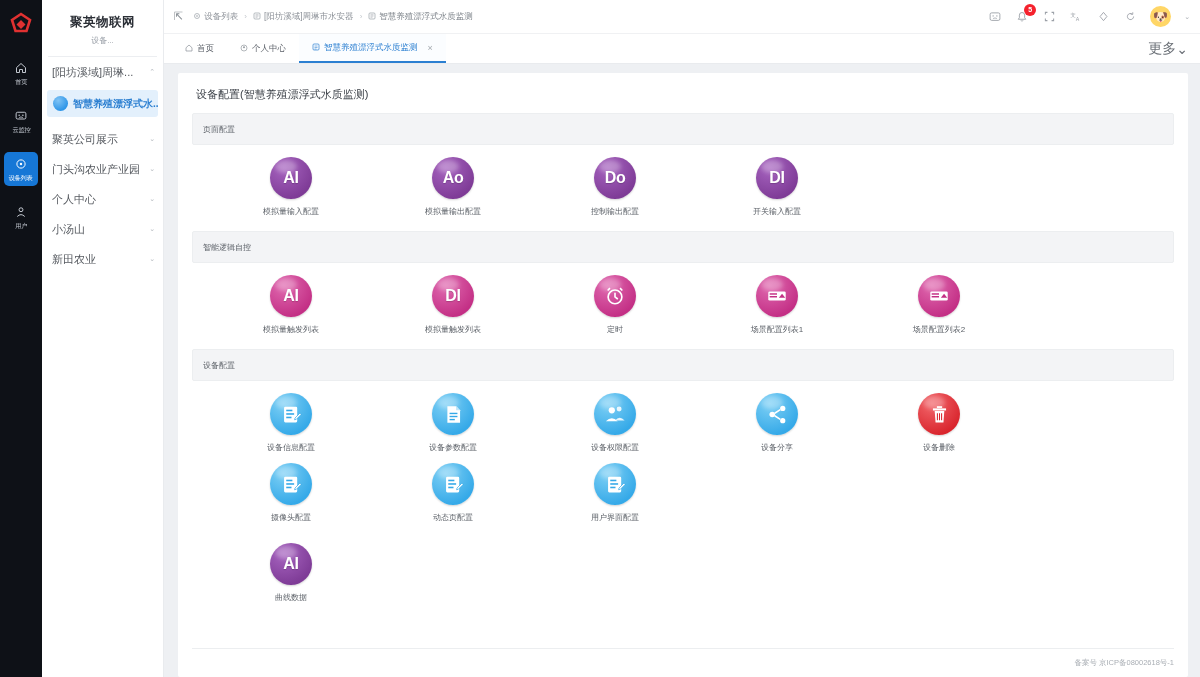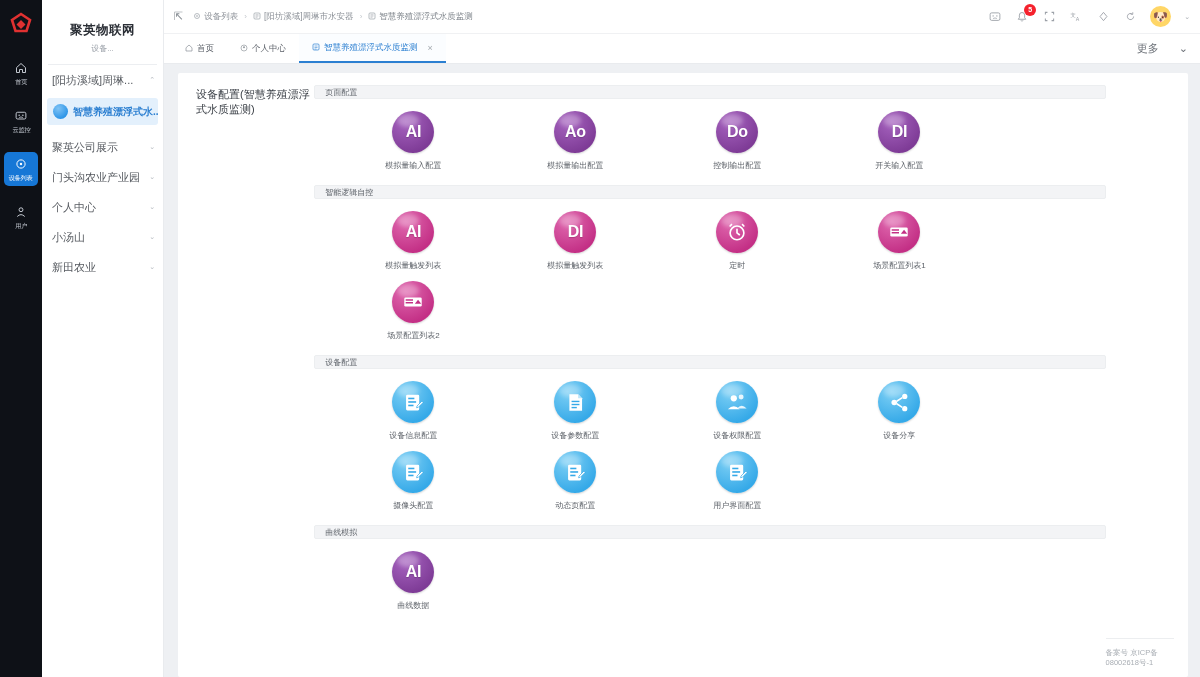--- a/index.html
+++ b/index.html
@@ -25,21 +25,21 @@
     color: #c6ccd4; cursor: pointer; padding-top: 2px;
   }
   .rail-item .ri-icon { line-height: 1; margin-bottom: 1px; display:block; }
   .rail-item .ri-label { font-size: 6.5px; letter-spacing: -0.2px; transform: scale(0.95); white-space: nowrap; }
   .rail-item.active { background: #1677d6; color: #fff; }
 
   
   .sidebar {
     width: 122px; flex: 0 0 122px; background: #ffffff; height: 677px;
     border-right: 1px solid #e9ebee; position: relative; z-index: 15;
-    display: flex; flex-direction: column; padding-top: 16px;
+    display: flex; flex-direction: column; padding-top: 8px;
   }
   .brand { text-align: center; padding: 6px 4px 2px; }
   .brand-title { font-size: 12.5px; color: #2b2f36; font-weight: bold; letter-spacing: 0.5px; }
   .brand-sub { font-size: 8px; color: #9aa0a8; margin-top: 4px; }
   .side-divider { height: 1px; background: #eceef1; margin: 8px 6px 0; }
   .menu { margin-top: 4px; }
   .menu-row {
     height: 30px; display: flex; align-items: center; justify-content: space-between;
     padding: 0 8px 0 10px; cursor: pointer;
   }
@@ -92,33 +92,33 @@
   .tab {
     display: flex; align-items: center; gap: 4px; padding: 0 13px; font-size: 8.5px;
     color: #5b6068; cursor: pointer; white-space: nowrap;
   }
   .tab .t-icon { font-size: 8px; color: #8b9198; }
   .tab.active {
     color: #2b7fd1; border-bottom: 2px solid #2b7fd1; background: #fbfdff;
   }
   .tab.active .t-icon { color: #2b7fd1; }
   .tab .tab-close { font-size: 9px; color: #a5aab0; margin-left: 6px; }
-  .tabbar-more { margin-left: auto; font-size: 11px; color: #6b7077; display: flex;
-     align-items: center; padding: 0 12px; cursor: pointer; gap: 20px; }
+  .tabbar-more { margin-left: auto; font-size: 14px; color: #6b7077; display: flex;
+     align-items: center; padding: 0 12px; cursor: pointer; gap: 0; }
 
   
   .content-wrap { flex: 1; padding: 9px 12px 0 14px; overflow: hidden; }
   .card {
     background: #fff; height: 100%; border-radius: 2px; padding: 12px 14px 0 14px;
-    display: flex; flex-direction: row;
+    display: flex; flex-direction: column;
   }
   .card-title { font-size: 11px; color: #3a3f46; margin: 2px 0 11px 4px; }
 
   .section-bar {
-    background: #f3f4f6; border: 1px solid #eceef0; height: 14px; border-radius: 2px;
+    background: #f3f4f6; border: 1px solid #eceef0; height: 32px; border-radius: 2px;
     display: flex; align-items: center; padding-left: 10px; margin-bottom: 6px;
   }
   .section-bar .s-label { font-size: 8px; color: #5d6269; }
 
   .grid { display: flex; flex-wrap: wrap; padding: 6px 0 4px 18px; }
   .cell {
     width: 162px; display: flex; flex-direction: column; align-items: center;
     margin-bottom: 10px; cursor: pointer;
   }
   .icon-ball {
@@ -135,21 +135,21 @@
   .ball-blue { background: radial-gradient(circle at 33% 25%, #7ed0f5, #35a9e8 75%); }
   .ball-red { background: radial-gradient(circle at 33% 25%, #f2666b, #d8232b 78%); }
   .ball-text {
     color: #fff; font-size: 16px; font-weight: bold; letter-spacing: -0.3px;
     position: relative; z-index: 2; line-height: 1; text-shadow: 0 1px 1px rgba(0,0,0,0.18);
   }
   .ball-glyph { position: relative; z-index: 2; display: flex; align-items: center; justify-content: center; }
   .cell-label { font-size: 8px; color: #5a5f66; margin-top: 7px; white-space: nowrap; }
 
   .card-footer {
-    margin-top: auto; border-top: 1px solid #eceef0; text-align: left;
+    margin-top: auto; border-top: 1px solid #eceef0; text-align: right;
     padding: 9px 0 9px 0; font-size: 7.5px; color: #a9aeb4;
   }
 </style>
 </head>
 <body>
 
 <div class="app">
 
   <div class="rail">
     <div class="rail-logo">
@@ -472,20 +472,33 @@
                       <circle cx="18" cy="5" r="3" fill="#fff"></circle>
                       <circle cx="6" cy="12" r="3.2" fill="#fff"></circle>
                       <circle cx="18" cy="19" r="3" fill="#fff"></circle>
                       <path d="M8.8 10.6 15.2 6.4M8.8 13.4 15.2 17.6" stroke="#fff" stroke-width="1.8"></path>
                     </svg>
                   </span>
                 </div>
                 <div class="cell-label">设备分享</div>
               </div>
               <div class="cell">
+                <div class="icon-ball ball-red">
+                  <span class="ball-glyph">
+                    <svg width="21" height="21" viewBox="0 0 24 24">
+                      <rect x="9" y="2.5" width="6" height="2" fill="#fff"></rect>
+                      <rect x="4.5" y="5" width="15" height="2.4" fill="#fff"></rect>
+                      <path d="M6.5 8h11l-1 13h-9z" fill="#fff"></path>
+                      <path d="M9.6 10.5v8M12 10.5v8M14.4 10.5v8" stroke="#d8232b" stroke-width="1.2"></path>
+                    </svg>
+                  </span>
+                </div>
+                <div class="cell-label">设备删除</div>
+              </div>
+              <div class="cell">
                 <div class="icon-ball ball-blue">
                   <span class="ball-glyph">
                     <svg width="21" height="21" viewBox="0 0 24 24">
                       <rect x="3.5" y="3" width="15" height="18" rx="1.5" fill="#fff"></rect>
                       <rect x="6" y="6.5" width="7" height="1.8" fill="#35a9e8"></rect>
                       <rect x="6" y="10.5" width="9" height="1.8" fill="#35a9e8"></rect>
                       <rect x="6" y="14.5" width="6" height="1.8" fill="#35a9e8"></rect>
                       <path d="M16 16 L21.5 10.5 L23 12 L17.5 17.5 L15.5 18 Z" fill="#fff" stroke="#35a9e8" stroke-width="0.8"></path>
                     </svg>
                   </span>
@@ -514,23 +527,20 @@
                       <rect x="6" y="6.5" width="7" height="1.8" fill="#35a9e8"></rect>
                       <rect x="6" y="10.5" width="9" height="1.8" fill="#35a9e8"></rect>
                       <rect x="6" y="14.5" width="6" height="1.8" fill="#35a9e8"></rect>
                       <path d="M16 16 L21.5 10.5 L23 12 L17.5 17.5 L15.5 18 Z" fill="#fff" stroke="#35a9e8" stroke-width="0.8"></path>
                     </svg>
                   </span>
                 </div>
                 <div class="cell-label">用户界面配置</div>
               </div>
             </div>
-            <div class="section-bar">
-              <span class="s-label">曲线模拟</span>
-            </div>
             <div class="grid">
               <div class="cell">
                 <div class="icon-ball ball-purple">
                   <span class="ball-text">AI</span>
                 </div>
                 <div class="cell-label">曲线数据</div>
               </div>
             </div>
           </div>
         <div class="card-footer">备案号 京ICP备08002618号-1</div>

